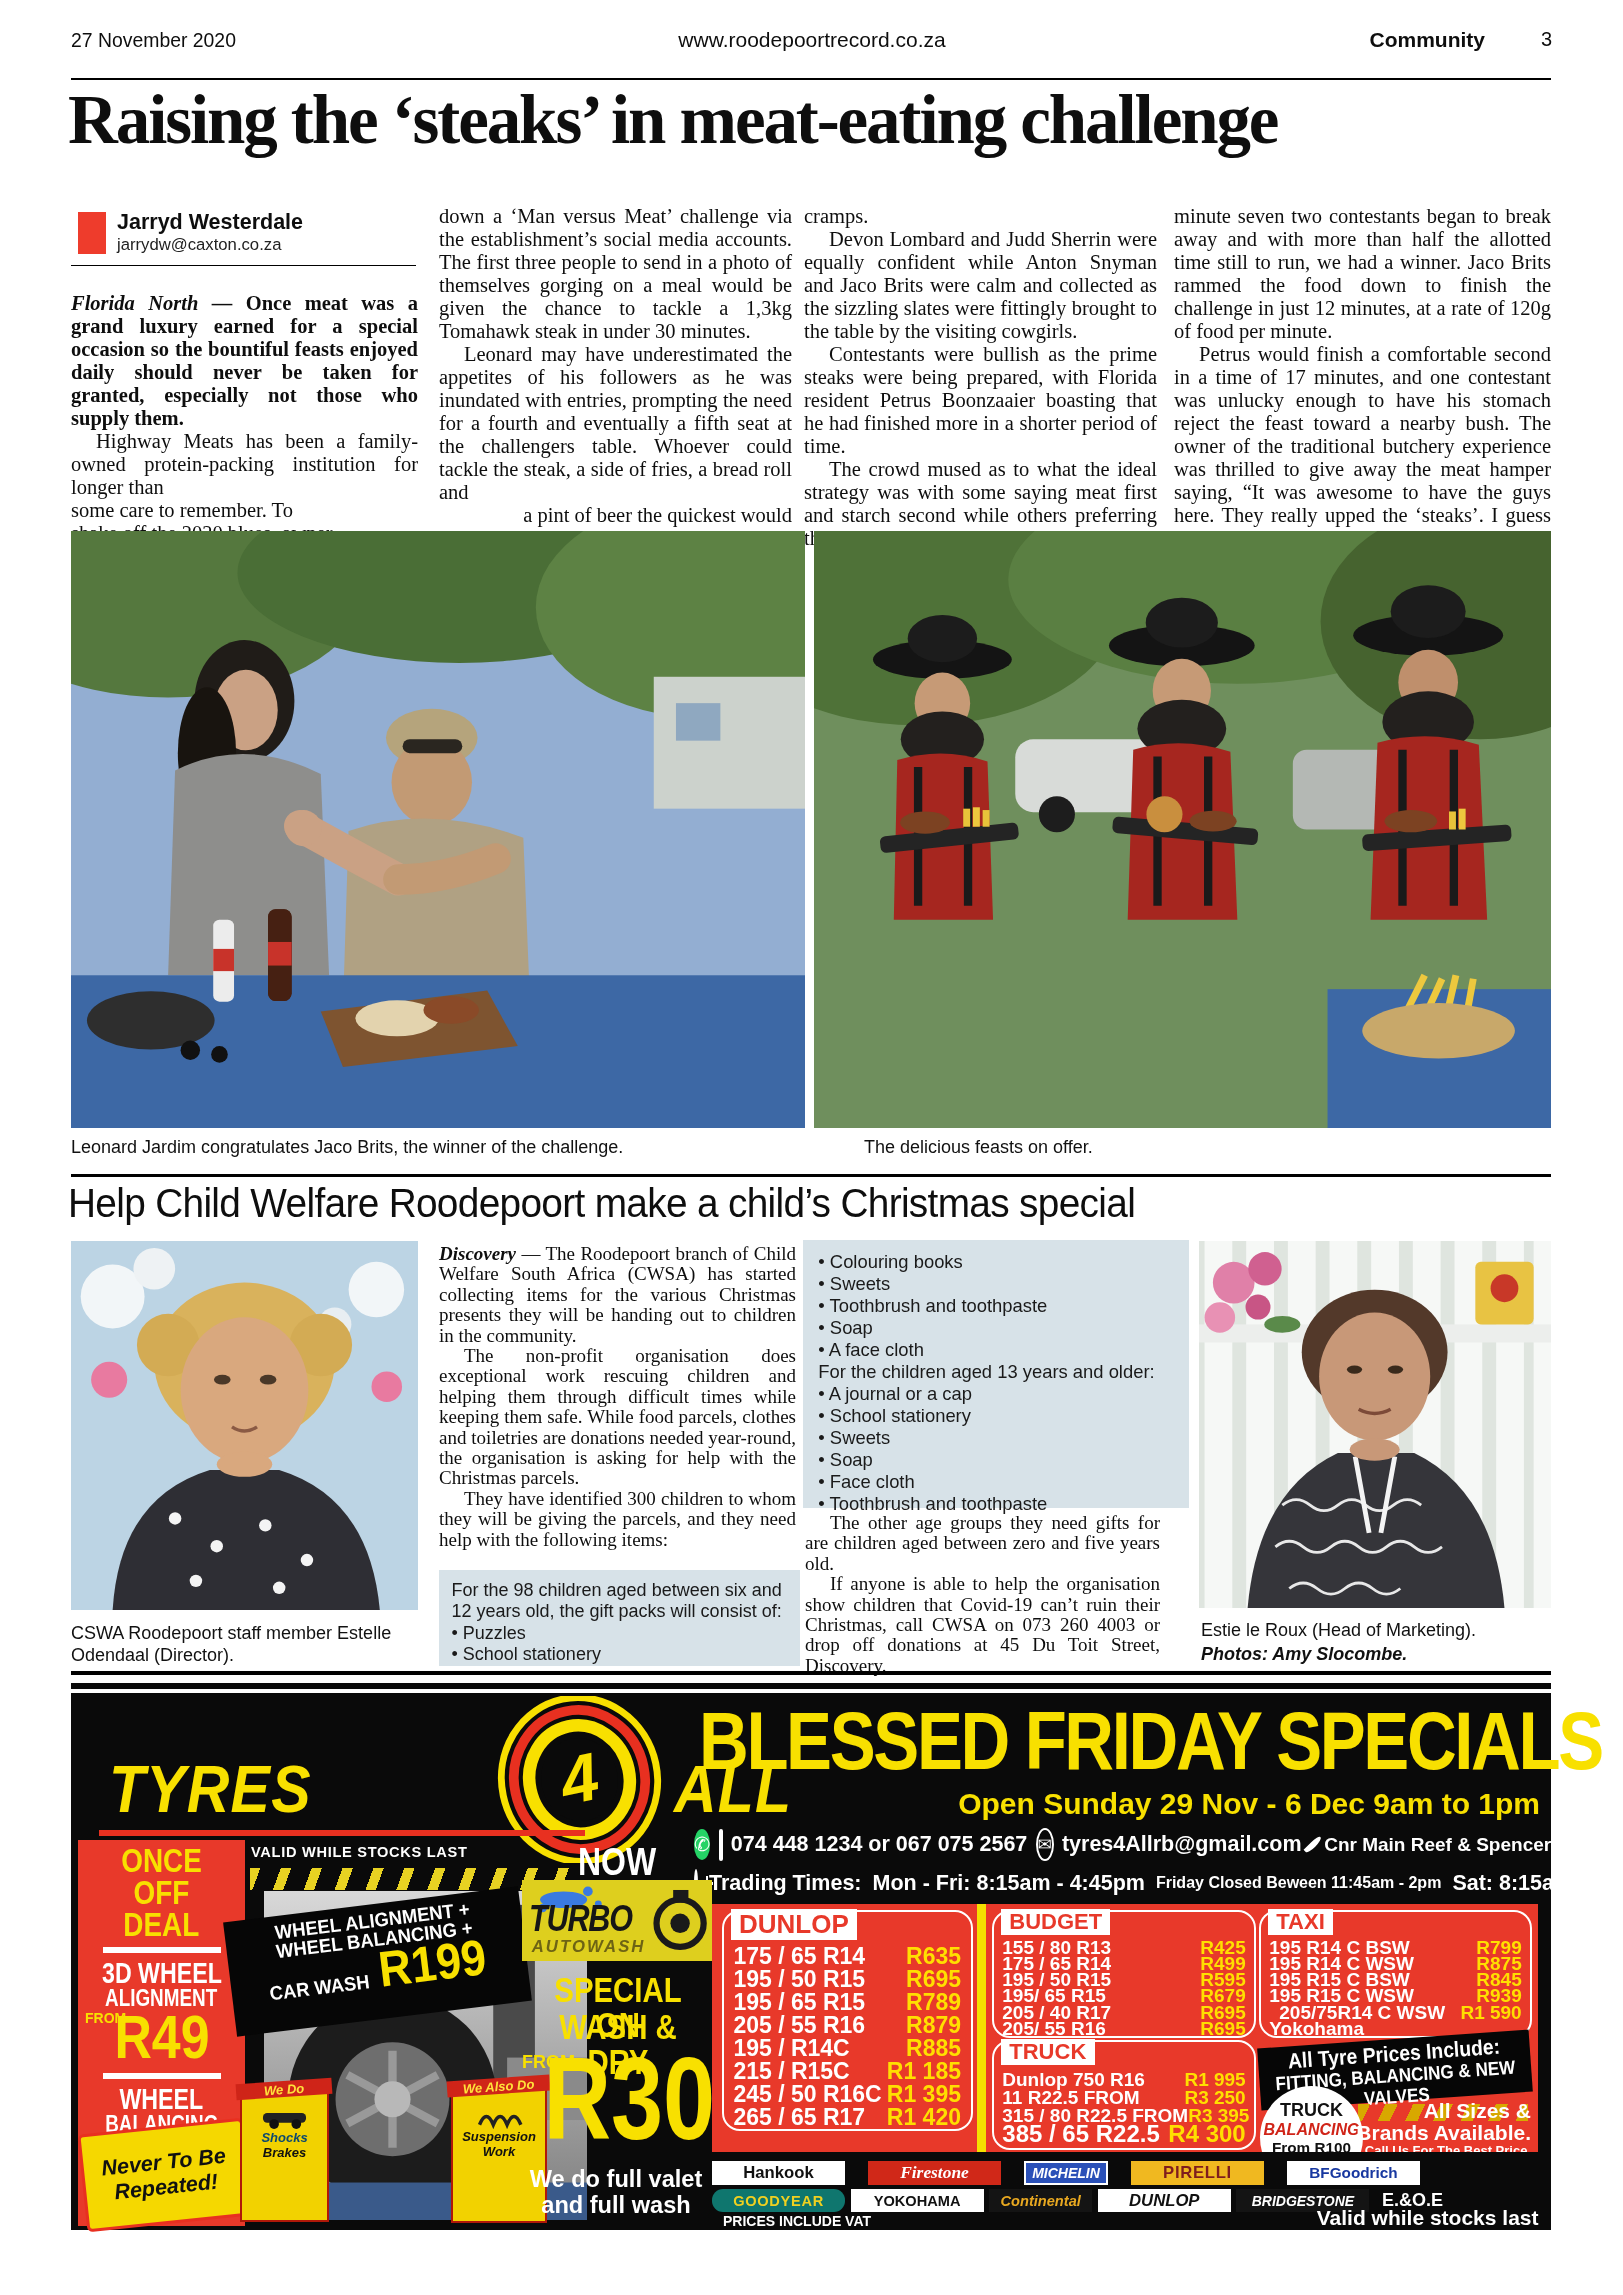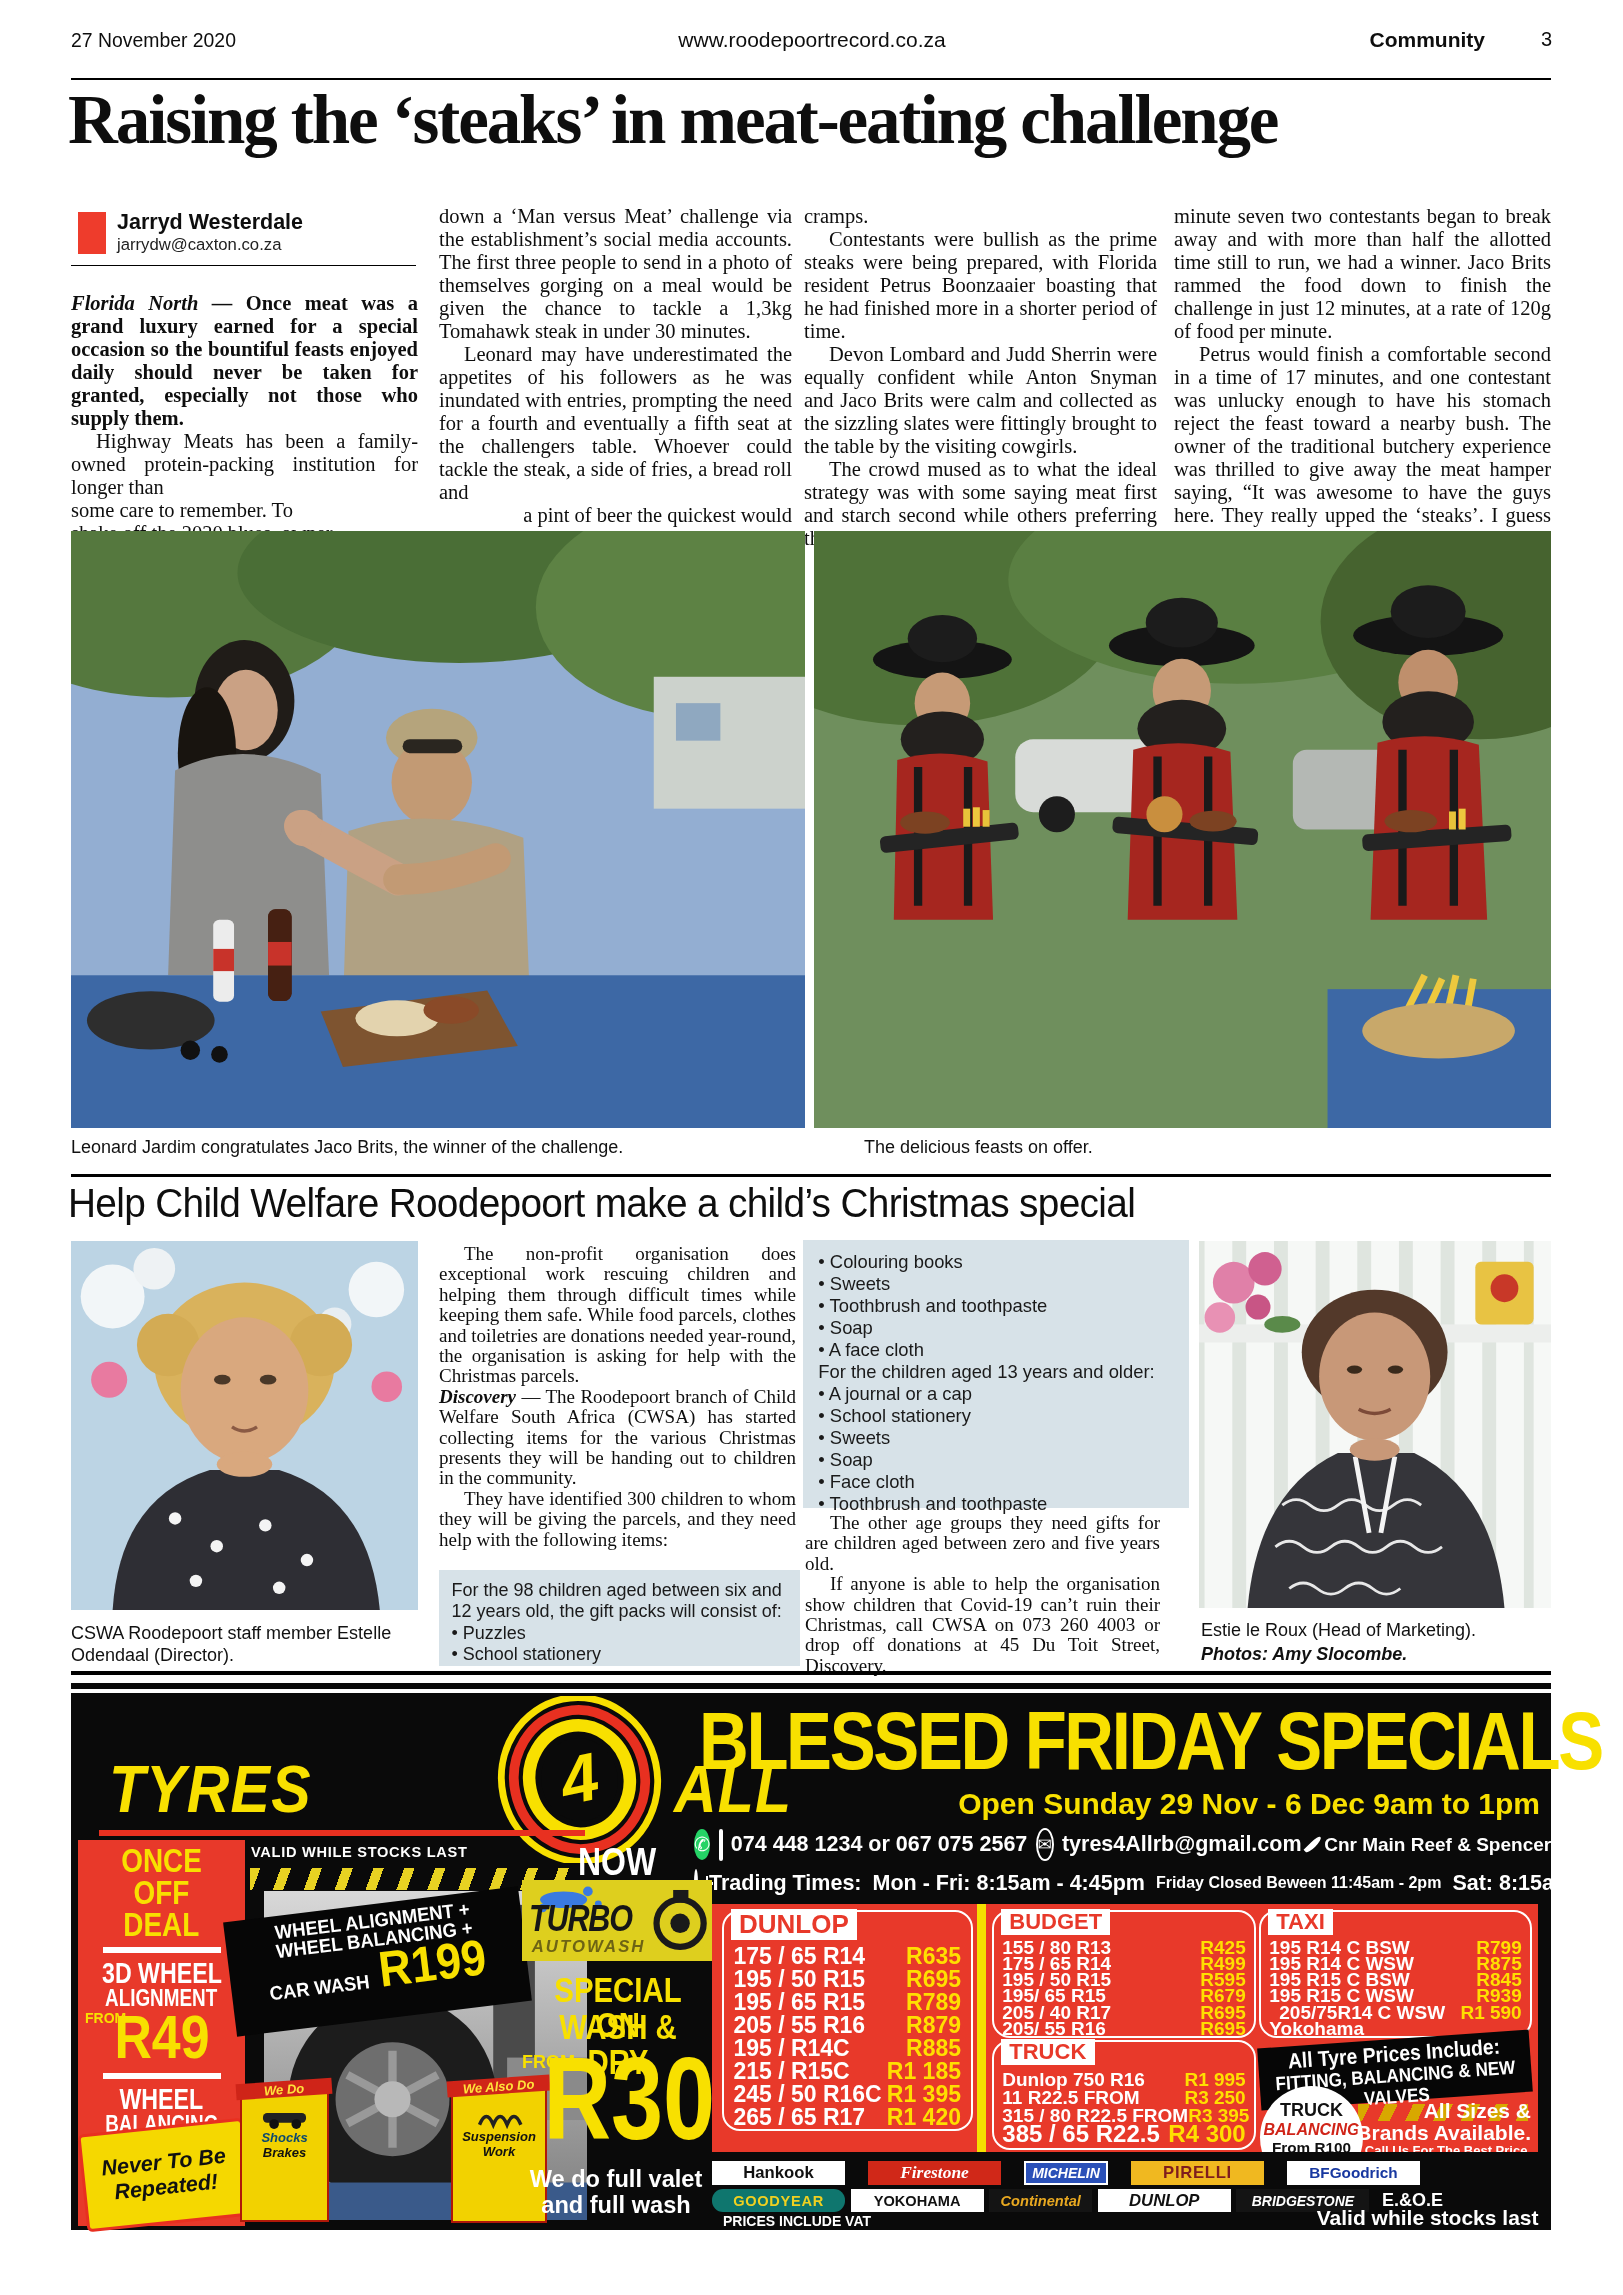--- a/index.html
+++ b/index.html
@@ -71,22 +71,22 @@
   </div>
 
   <div class="abs col body-col" style="left:439px;top:205px;width:353px;">
     <p class="just">down a ‘Man versus Meat’ challenge via the establishment’s social media accounts. The first three people to send in a photo of themselves gorging on a meal would be given the chance to tackle a 1,3kg Tomahawk steak in under 30 minutes.</p>
     <p class="just ind">Leonard may have underestimated the appetites of his followers as he was inundated with entries, prompting the need for a fourth and eventually a fifth seat at the challengers table. Whoever could tackle the steak, a side of fries, a bread roll and</p>
     <p style="padding-left:62px;text-align:right;">a pint of beer the quickest would earn themselves a deluxe R1 360 meat hamper and perhaps a few stomach</p>
   </div>
 
   <div class="abs col body-col" style="left:804px;top:205px;width:353px;">
     <p>cramps.</p>
+    <p class="just ind">Devon Lombard and Judd Sherrin were equally confident while Anton Snyman and Jaco Brits were calm and collected as the sizzling slates were fittingly brought to the table by the visiting cowgirls.</p>
     <p class="just ind">Contestants were bullish as the prime steaks were being prepared, with Florida resident Petrus Boonzaaier boasting that he had finished more in a shorter period of time.</p>
-    <p class="just ind">Devon Lombard and Judd Sherrin were equally confident while Anton Snyman and Jaco Brits were calm and collected as the sizzling slates were fittingly brought to the table by the visiting cowgirls.</p>
     <p class="just ind">The crowd mused as to what the ideal strategy was with some saying meat first and starch second while others preferring the opposite.</p>
     <p class="ind">The five men started strongly but by</p>
   </div>
 
   <div class="abs col body-col" style="left:1174px;top:205px;width:377px;">
     <p class="just">minute seven two contestants began to break away and with more than half the allotted time still to run, we had a winner. Jaco Brits rammed the food down to finish the challenge in just 12 minutes, at a rate of 120g of food per minute.</p>
     <p class="just ind">Petrus would finish a comfortable second in a time of 17 minutes, and one contestant was unlucky enough to have his stomach reject the feast toward a nearby bush. The owner of the traditional butchery experience was thrilled to give away the meat hamper saying, “It was awesome to have the guys here. They really upped the ‘steaks’. I guess you could say it is Man 1, Meat 0.”</p>
   </div>
 
   <div class="abs" style="left:71px;top:531px;width:734px;height:597px;">
@@ -212,22 +212,22 @@
         <circle cx="340" cy="460" r="9"></circle>
           <circle cx="180" cy="490" r="9"></circle>
           <circle cx="300" cy="500" r="9"></circle>
       </g>
       <ellipse cx="250" cy="322" rx="40" ry="18" fill="#d9a87e"></ellipse>
     </svg>
   </div>
   <div class="abs caption" style="left:71px;top:1623px;width:361px;">CSWA Roodepoort staff member Estelle Odendaal (Director).</div>
 
   <div class="abs col body-col2" style="left:439px;top:1244px;width:357px;">
+    <p class="just"><span class="b i">Discovery</span> <span>— The Roodepoort branch of Child Welfare South Africa (CWSA) has started collecting items for the various Christmas presents they will be handing out to children in the community.</span></p>
     <p class="just ind">The non-profit organisation does exceptional work rescuing children and helping them through difficult times while keeping them safe. While food parcels, clothes and toiletries are donations needed year-round, the organisation is asking for help with the Christmas parcels.</p>
-    <p class="just"><span class="b i">Discovery</span> <span>— The Roodepoort branch of Child Welfare South Africa (CWSA) has started collecting items for the various Christmas presents they will be handing out to children in the community.</span></p>
     <p class="just ind">They have identified 300 children to whom they will be giving the parcels, and they need help with the following items:</p>
   </div>
 
   <div class="abs greybox" style="left:439px;top:1570px;width:361px;height:96px;padding:9.7px 12.5px;box-sizing:border-box;font-size:18px;line-height:21.5px;">
     <div>For the 98 children aged between six and 12 years old, the gift packs will consist of:</div>
     <div class="bullet">Puzzles</div>
     <div class="bullet">School stationery</div>
   </div>
 
   <div class="abs greybox" style="left:803px;top:1240px;width:386px;height:268px;padding:11px 15.3px;box-sizing:border-box;font-size:18.4px;line-height:22px;">

